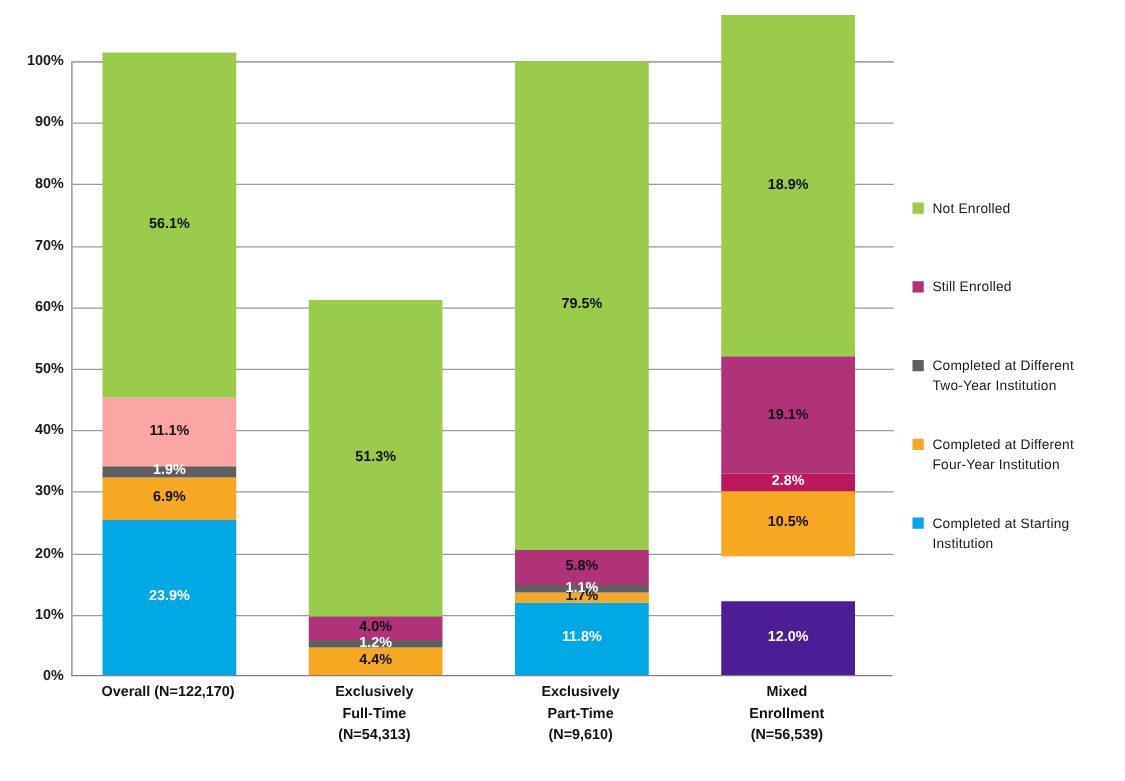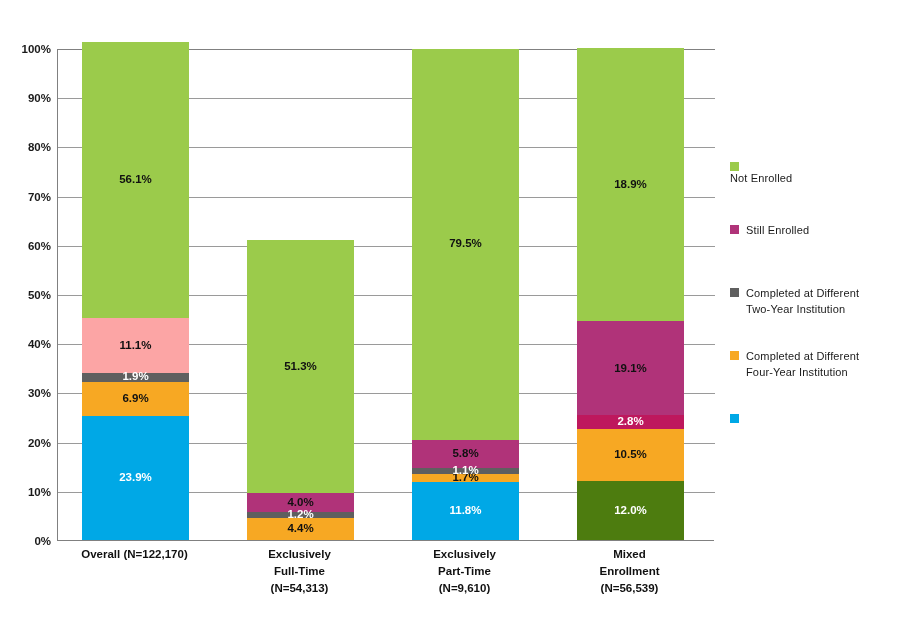--- a/index.html
+++ b/index.html
@@ -145,21 +145,21 @@
           <span class="seg-label light float" style="top: 50%; transform: translate(-50%, -50%); z-index: 5;">1.1%</span>
         </div>
         <div class="seg" style="height: 28.536px; background: rgb(176, 51, 121);">
           <span class="seg-label dark">5.8%</span>
         </div>
         <div class="seg" style="height: 391.14px; background: rgb(155, 203, 75);">
           <span class="seg-label dark">79.5%</span>
         </div>
       </div>
       <div class="bar" style="left: 519px;">
-        <div class="seg" style="height: 59.04px; background: #4d7c0f;">
+        <div class="seg" style="height: 59.04px; background: #4c1d95; margin-top: 36px;">
           <span class="seg-label light">12.0%</span>
         </div>
         <div class="seg" style="height: 51.66px; background: rgb(247, 168, 35);">
           <span class="seg-label dark">10.5%</span>
         </div>
         <div class="seg" style="height: 14px; background: #be185d;">
           <span class="seg-label light float" style="top: 50%; transform: translate(-50%, -50%); z-index: 5;">2.8%</span>
         </div>
         <div class="seg" style="height: 93.972px; background: rgb(176, 51, 121);">
           <span class="seg-label dark">19.1%</span>
@@ -185,36 +185,38 @@
         <span>(N=9,610)</span>
       </div>
       <div class="xlabel" style="left: 497.5px;">
         <span>Mixed</span>
         <span>Enrollment</span>
         <span>(N=56,539)</span>
       </div>
     </div>
 
   <div class="legend" id="legend">
-      <div class="legend-item" style="top: 0px; flex-direction: column;">
+      <div class="legend-item" style="top: 0px;">
         <div class="legend-swatch" style="background: rgb(155, 203, 75);"></div>
         <div class="legend-text">Not Enrolled</div>
       </div>
       <div class="legend-item" style="top: 63px;">
         <div class="legend-swatch" style="background: rgb(176, 51, 121);"></div>
         <div class="legend-text">Still Enrolled</div>
       </div>
       <div class="legend-item" style="top: 126px;">
         <div class="legend-swatch" style="background: rgb(95, 95, 95);"></div>
         <div class="legend-text">Completed at Different
 Two-Year Institution</div>
       </div>
       <div class="legend-item" style="top: 189px;">
         <div class="legend-swatch" style="background: rgb(247, 168, 35);"></div>
         <div class="legend-text">Completed at Different
 Four-Year Institution</div>
       </div>
       <div class="legend-item" style="top: 252px;">
         <div class="legend-swatch" style="background: rgb(0, 168, 230);"></div>
+        <div class="legend-text">Completed at Starting
+Institution</div>
       </div>
     </div>
 
 </div>
 
 </body></html>

